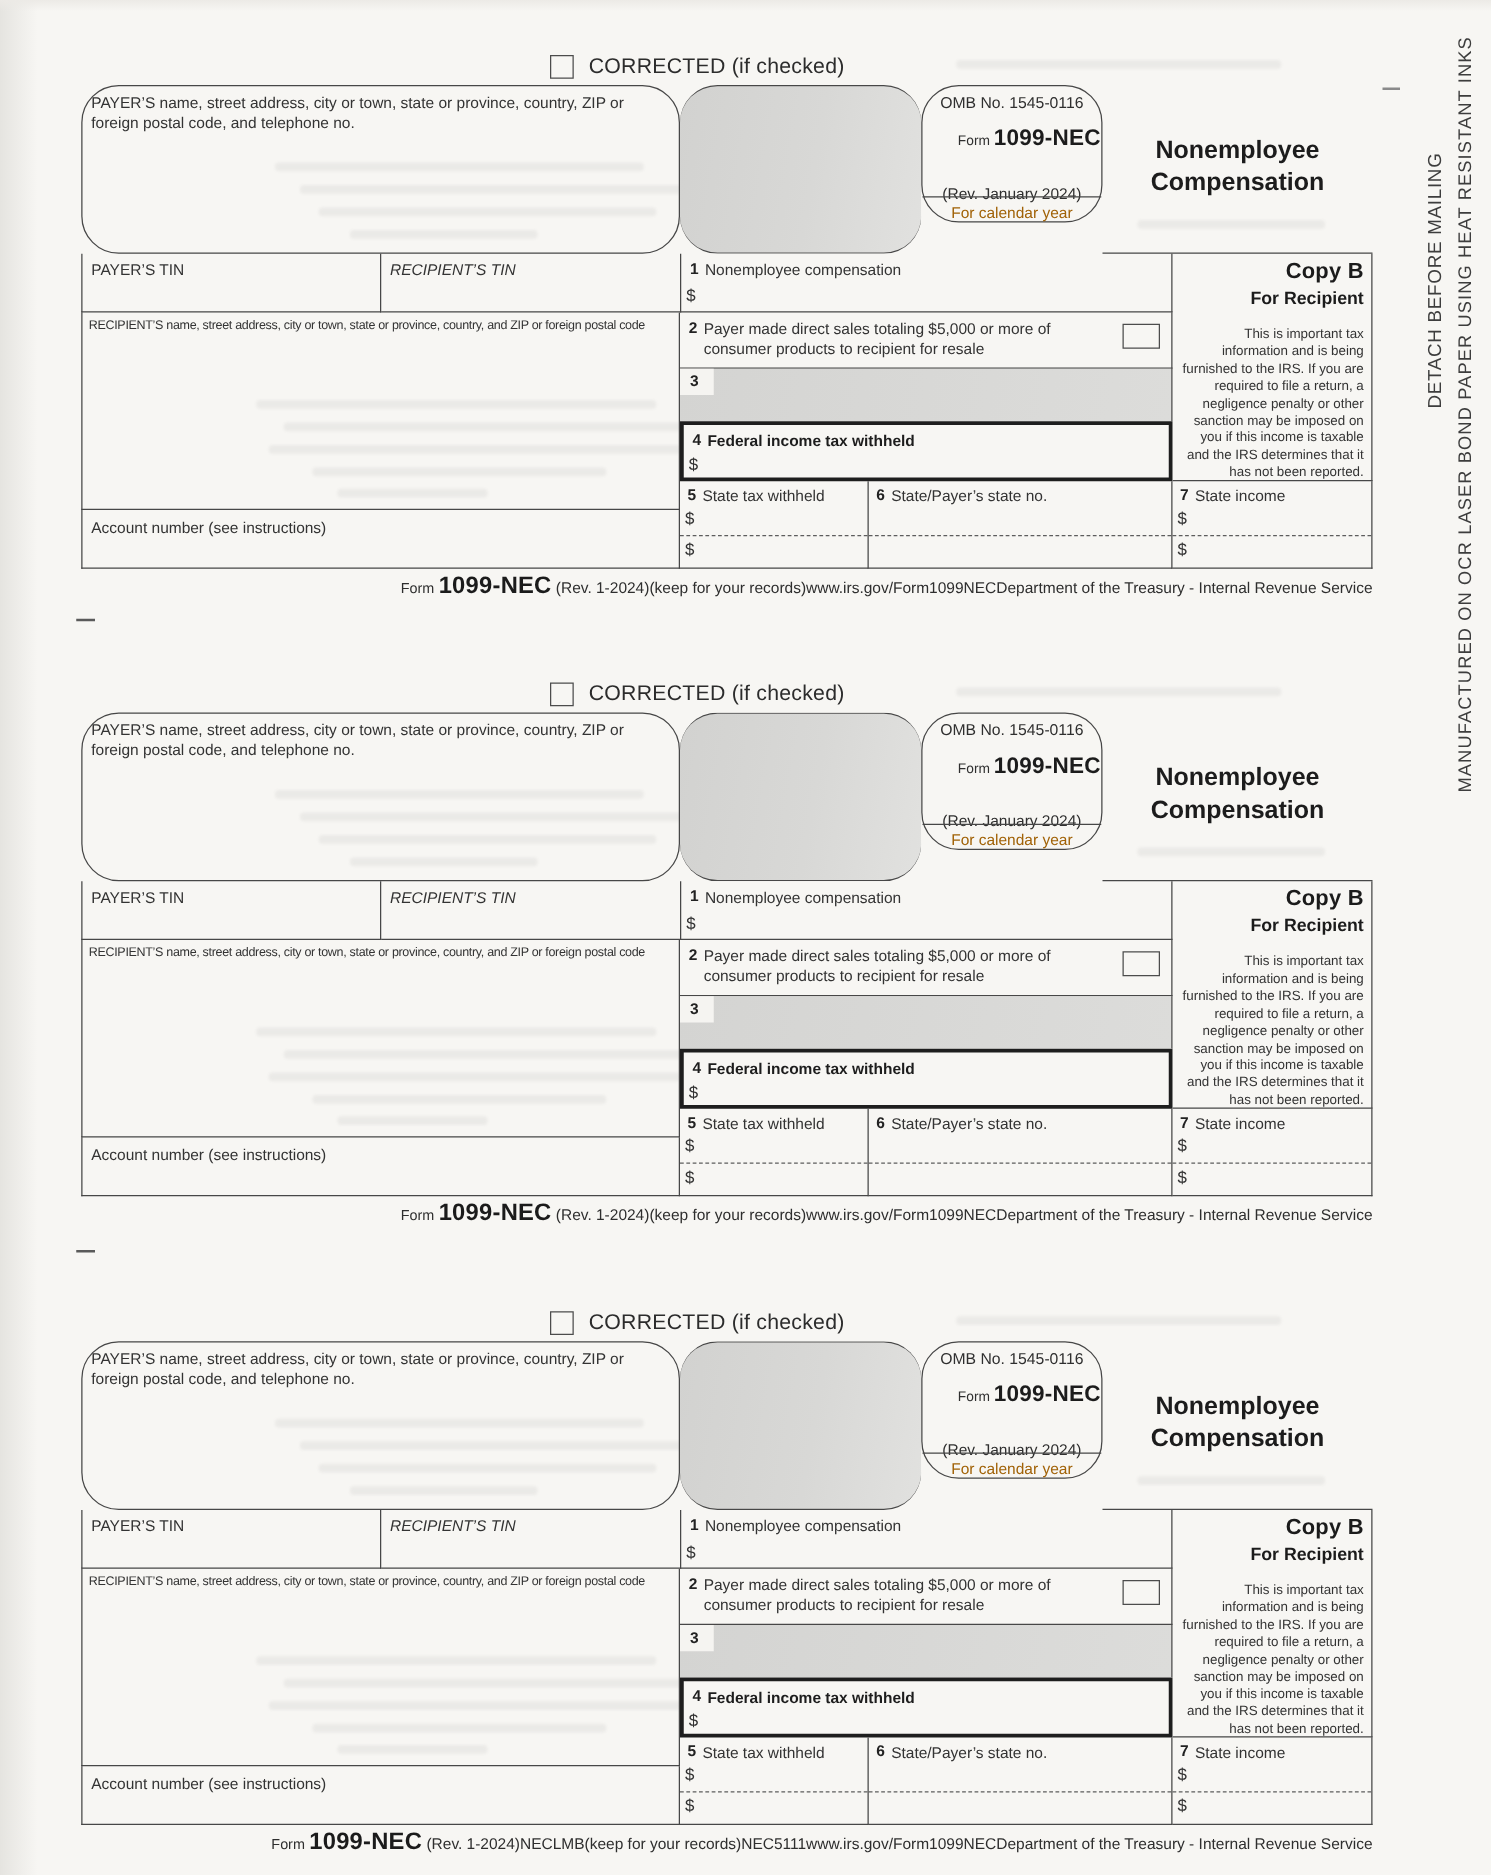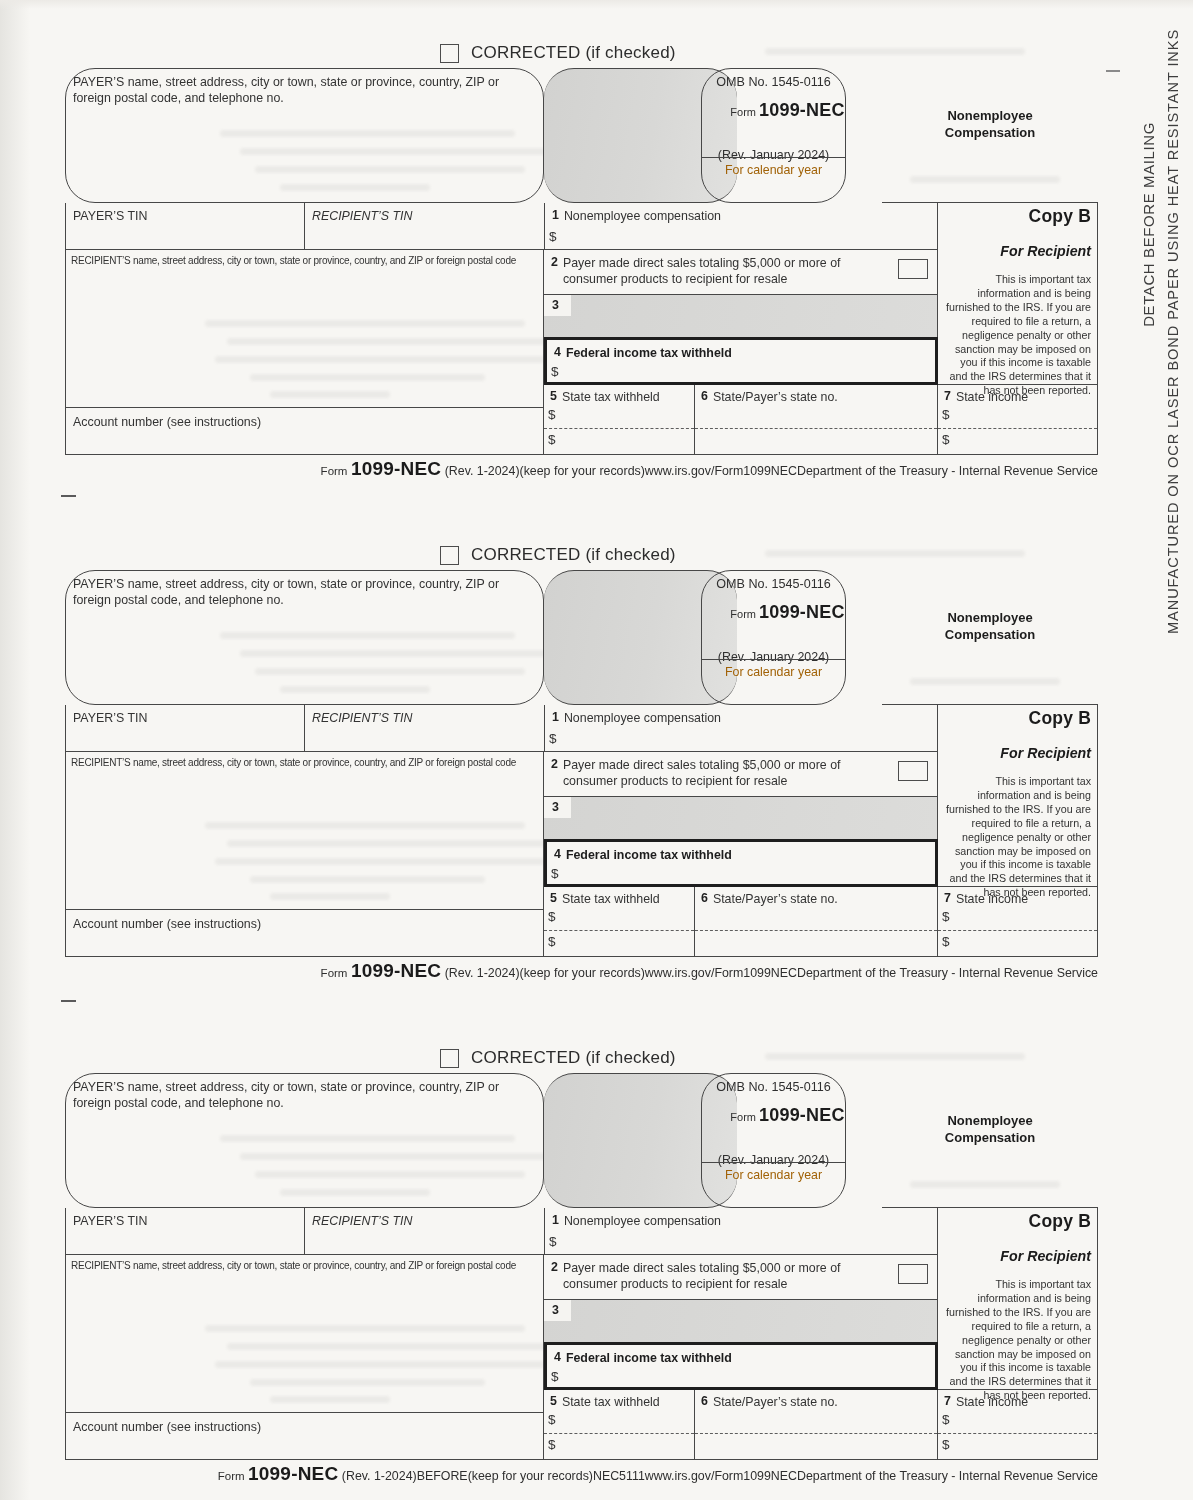--- a/index.html
+++ b/index.html
@@ -47,21 +47,21 @@
   .grid { position:absolute; top:28px; left:0; width:1033px; height:387px; }
   .cell { position:absolute; }
   .bl { border-left:1.5px solid #474747; }
   .br { border-right:1.5px solid #474747; }
   .bt { border-top:1.5px solid #474747;border-radius:30px; }
   .bb { border-bottom:1.5px solid #474747; }
 
   .payer-box     { left:0;   top:0;   width:479px; height:135px; }
   .gray-box      { left:479px; top:0; width:193px; height:135px;
                    background:linear-gradient(100deg,#d2d2d0 0%,#d8d8d6 55%,#e1e1df 100%); }
-  .omb-box       { left:636px; top:0; width:145px; height:135px; text-align:center; }
+  .omb-box       { left:672px; top:0; width:145px; height:110px; text-align:center; }
   .title-area    { left:817px; top:0; width:216px; height:135px; }
   .payer-tin     { left:0;   top:135px; width:240px; height:47px; }
   .recipient-tin { left:240px; top:135px; width:239px; height:47px;font-style:italic; }
   .box1          { left:479px; top:135px; width:394px; height:47px; }
   .copyb-panel   { left:873px; top:135px; width:160px; height:182px; }
   .recipient-box { left:0;   top:182px; width:479px; height:158px; }
   .box2          { left:479px; top:182px; width:394px; height:45px; }
   .box3          { left:479px; top:227px; width:394px; height:42px;
                    background:linear-gradient(100deg,#d4d4d2,#dcdcda); }
   .box4          { left:479px; top:269px; width:394px; height:48px;
@@ -79,21 +79,21 @@
   .account-box .lab { position:absolute; top:6px; left:7px; }
 
   .omb-line1 { margin-top:6px; font-size:12.6px; color:#2f2f2f; }
   .omb-line2 { margin-top:11px; font-size:11px; color:#2f2f2f;padding-left:28px; }
   .omb-line2 .bignum { font-size:18px; font-weight:bold; color:#1c1c1c; letter-spacing:.2px; }
   .omb-line3 { margin-top:27px; font-size:12.4px; color:#2f2f2f; }
   .omb-hr { position:absolute; left:0; right:0; top:88px; border-top:1.5px solid #474747; }
   .omb-line4 { position:absolute; top:94px; left:0; right:0; font-size:12.4px; color:#a16207; }
 
   .main-title { position:absolute; top:39px; left:0; width:100%; text-align:center;
-    font-size:13px; font-weight:bold; color:#1c1c1c; line-height:1.32; }
+    font-size:20px; font-weight:bold; color:#1c1c1c; line-height:1.32; }
 
   .numlab { display:flex; gap:5px; position:absolute; top:5px; left:7px; }
   .numlab .num { font-weight:bold; font-size:12.4px; color:#222; }
   .numlab .txt { font-size:12.4px; color:#333; line-height:1.3; }
   .box2 .numlab .txt { width:324px; }
   .box4 .numlab .num, .box4 .numlab .txt { font-weight:bold; color:#1d1d1d; }
 
   .dollar { position:absolute; font-size:13.5px; color:#333; }
   .box1 .dollar { left:4px; top:26px; }
   .box4 .dollar { left:4px; top:24px; }
@@ -102,21 +102,21 @@
   .dashline { position:absolute; left:0; right:0; top:43px; border-top:1.6px dashed #5d5d5d; }
 
   .box2-cb { position:absolute; left:354px; top:9px; width:30px; height:20px;
     border:1.6px solid #4c4c4c; background:#f7f6f3; }
   .box3 .chip { position:absolute; left:0; top:0; width:27px; height:21px;
     background:#f5f4f1; font-weight:bold; font-size:12.4px; color:#222;
     padding:3px 0 0 8px; }
 
   .copyb-panel { text-align:right; padding:3px 6px 0 4px; }
   .copy-b { font-size:17.5px; font-weight:bold; color:#1b1b1b; letter-spacing:.2px; }
-  .for-recipient { font-size:14.2px; font-weight:bold; color:#1b1b1b; margin-top:16px;font-style:italic; }
+  .for-recipient { font-size:14.2px; font-weight:bold; color:#1b1b1b; margin-top:4px; }
   .notice { font-size:10.7px; color:#333; line-height:1.3; margin-top:14px; }
 
   .box5 .numlab, .box6 .numlab, .box7 .numlab { top:4px; left:6px; }
 
   .footer { position:absolute; top:418px; left:0; width:1033px;
     display:flex; justify-content:flex-end; align-items:baseline;
     font-size:12.4px; color:#2e2e2e; white-space:nowrap; }
   .footer .f-word { font-size:11.5px; }
   .footer .f-num { font-size:19px; font-weight:bold; color:#1b1b1b; letter-spacing:.2px; }
   .footer .f-rev { font-size:12.4px; }
@@ -512,21 +512,21 @@
       <span class="dollar d2">$</span>
     </div>
 
     <div class="cell account-box bl br bb">
       <div class="lab">Account number (see instructions)</div>
     </div>
   </div>
 
   <div class="footer">
     <span><span class="f-word">Form</span> <span class="f-num">1099-NEC</span> <span class="f-rev">(Rev. 1-2024)</span></span>
-    <span class="footer-extra">BEFORE</span>
+    <span class="footer-extra">NECLMB</span>
     <span>(keep for your records)</span>
     <span class="footer-extra">NEC5111</span>
     <span>www.irs.gov/Form1099NEC</span>
     <span>Department of the Treasury - Internal Revenue Service</span>
   </div>
 </div>
 
   <div class="cutmark m1"></div>
   <div class="cutmark m2"></div>
   <div class="cutmark m3"></div>

